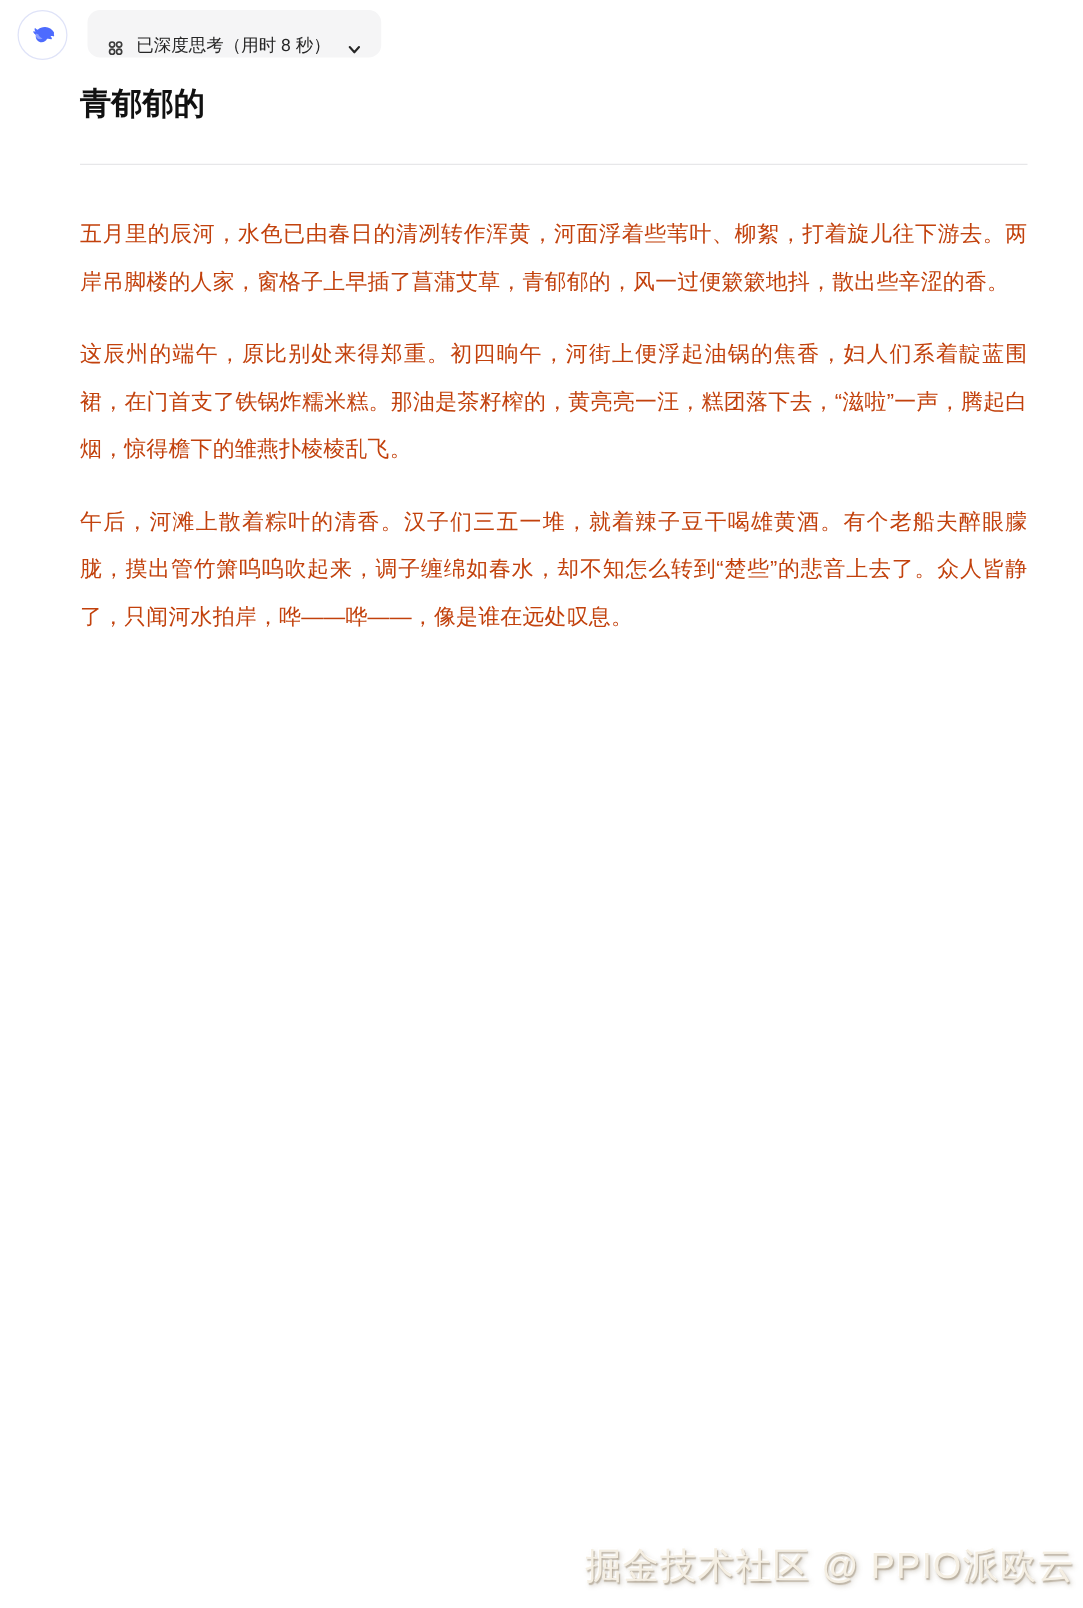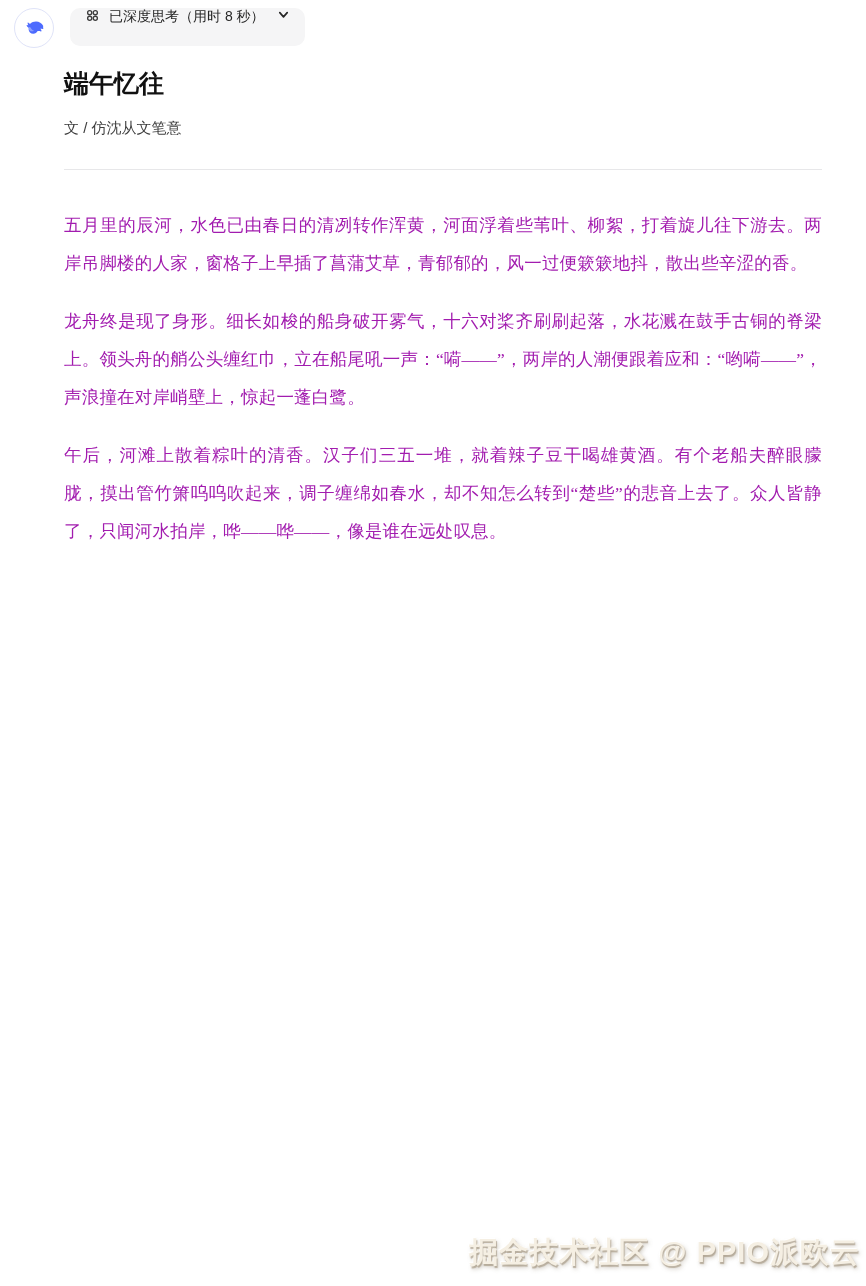--- a/index.html
+++ b/index.html
@@ -18,21 +18,21 @@
   }
   .logo{
     width:38px;height:38px;border-radius:50%;
     border:1px solid #dfe3f8;background:#ffffff;
     display:flex;align-items:center;justify-content:center;
     flex:0 0 auto;
   }
   .logo svg{width:24px;height:24px;display:block;}
   .think-badge{
     margin-left:16px;
-    display:flex;align-items:flex-start;gap:9px;
+    display:flex;align-items:flex-end;gap:9px;
     height:38px;padding:0 15px;
     background:#f5f5f6;border:none;border-radius:10px;
     font-family:inherit;font-size:14px;color:#262626;
     cursor:pointer;
   }
   .think-badge .t-icon{display:flex;align-items:center;}
   .think-badge .chev{display:flex;align-items:center;margin-left:3px;}
   
   .article{padding:0 44px 0 64px;}
   .title{
@@ -43,30 +43,29 @@
     margin:17px 0 0 0;
     font-size:15px;line-height:21px;color:#3d3d3d;
   }
   .divider{
     border:none;border-top:1px solid #e7e7e9;
     margin:31px 0 0 0;height:0;
   }
   .body-text{margin-top:36px;}
   .body-text p{
     margin:0 0 20px 0;
-    font-size:17.5px;line-height:38px;color:#a21caf;
+    font-size:17.5px;line-height:38px;color:#c2410c;
     text-align:justify;
     letter-spacing:0.2px;
-    font-family:Liberation Serif, serif;
   }
   
   .watermark{
     position:absolute;
     top:1233px;right:6px;
-    font-size:29px;font-weight:bold;letter-spacing:1px;
+    font-size:29px;font-weight:normal;letter-spacing:1px;
     color:#f5efe3;
     text-shadow:
       1px 2px 1px rgba(146,130,104,0.55),
       -1px -1px 0 rgba(255,255,255,0.85),
       2px 3px 4px rgba(120,105,80,0.35);
     white-space:nowrap;
     pointer-events:none;
   }
 </style>
 </head>
@@ -93,27 +92,26 @@
       <span>已深度思考（用时 8 秒）</span>
       <span class="chev">
         <svg width="13" height="13" viewBox="0 0 14 14" aria-hidden="true">
           <polyline points="3,5 7,9.5 11,5" fill="none" stroke="#262626" stroke-width="1.8" stroke-linecap="round" stroke-linejoin="round"></polyline>
         </svg>
       </span>
     </button>
   </div>
 
   <div class="article">
-    <h1 class="title">端午忆往</h1>
-    <div class="byline">文 / 仿沈从文笔意</div>
+    <h1 class="title">青郁郁的</h1>
     <hr class="divider">
 
     <div class="body-text">
       <p>五月里的辰河，水色已由春日的清冽转作浑黄，河面浮着些苇叶、柳絮，打着旋儿往下游去。两岸吊脚楼的人家，窗格子上早插了菖蒲艾草，青郁郁的，风一过便簌簌地抖，散出些辛涩的香。</p>
-      <p>龙舟终是现了身形。细长如梭的船身破开雾气，十六对桨齐刷刷起落，水花溅在鼓手古铜的脊梁上。领头舟的艄公头缠红巾，立在船尾吼一声：“嗬——”，两岸的人潮便跟着应和：“哟嗬——”，声浪撞在对岸峭壁上，惊起一蓬白鹭。</p>
+      <p>这辰州的端午，原比别处来得郑重。初四晌午，河街上便浮起油锅的焦香，妇人们系着靛蓝围裙，在门首支了铁锅炸糯米糕。那油是茶籽榨的，黄亮亮一汪，糕团落下去，“滋啦”一声，腾起白烟，惊得檐下的雏燕扑棱棱乱飞。</p>
       <p>午后，河滩上散着粽叶的清香。汉子们三五一堆，就着辣子豆干喝雄黄酒。有个老船夫醉眼朦胧，摸出管竹箫呜呜吹起来，调子缠绵如春水，却不知怎么转到“楚些”的悲音上去了。众人皆静了，只闻河水拍岸，哗——哗——，像是谁在远处叹息。</p>
 
     </div>
   </div>
 
   <div class="watermark">掘金技术社区 @ PPIO派欧云</div>
 
 </div>
 
 </body></html>

